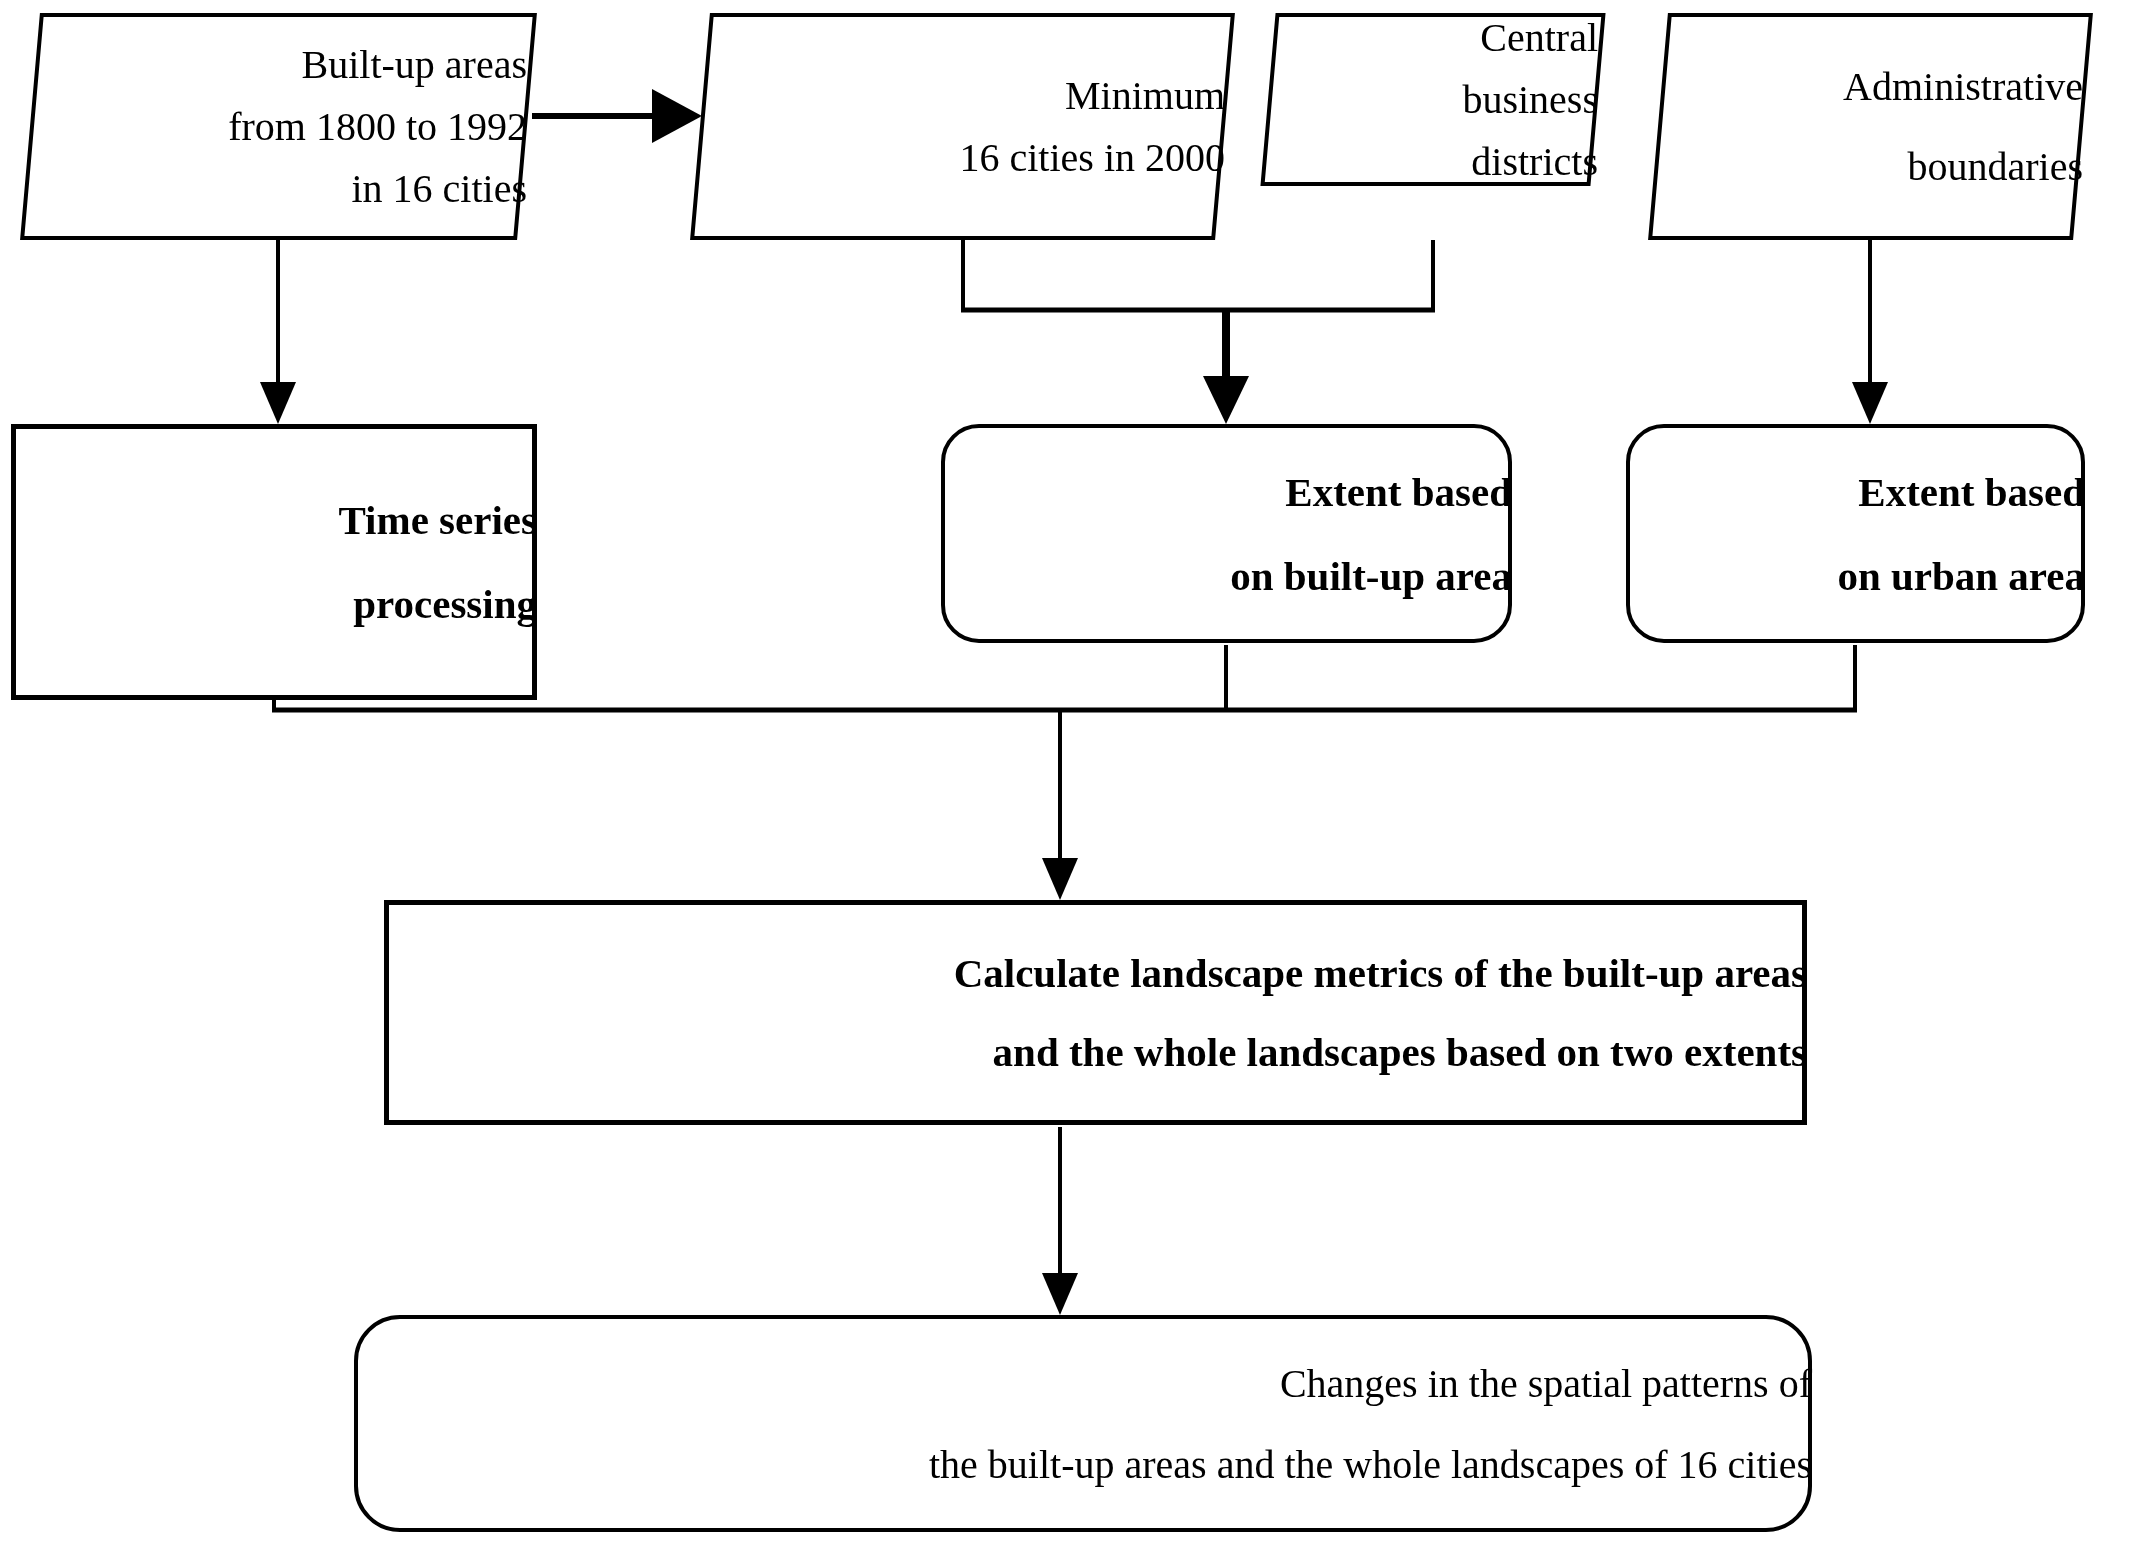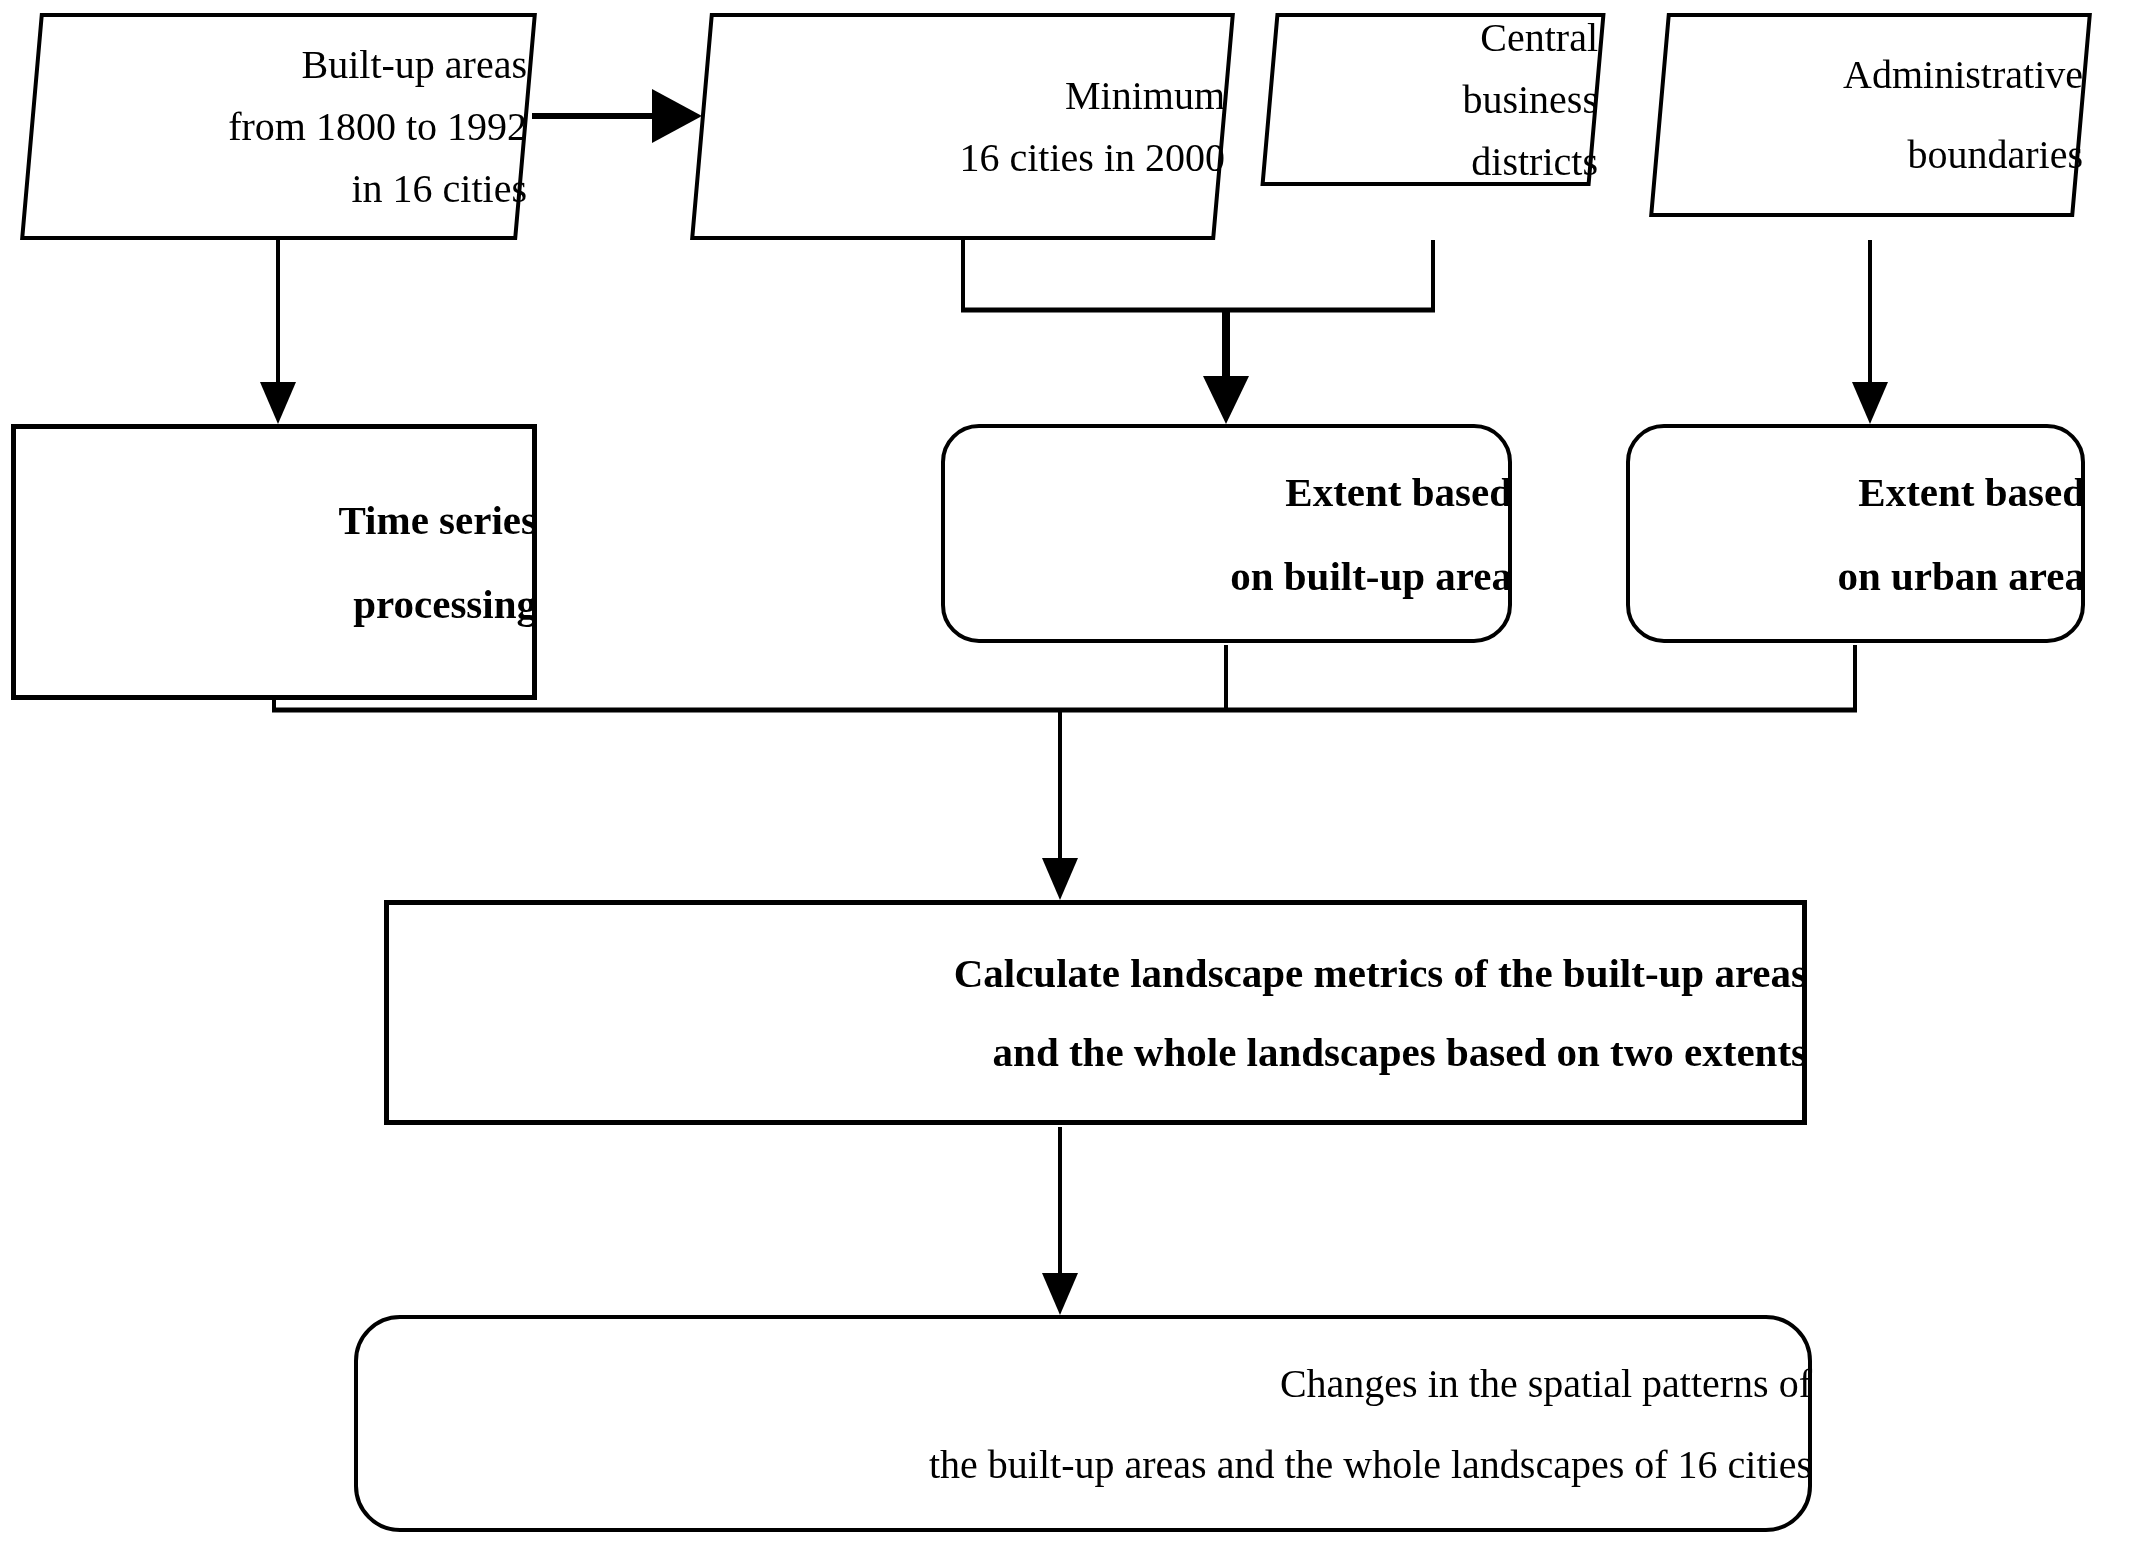--- a/index.html
+++ b/index.html
@@ -116,21 +116,21 @@
 
   <div class="node" style="left:1268px; top:13px; width:330px; height:173px;">
     <div class="shape skew"></div>
     <div class="label">
       <div>Central</div>
       <div>business</div>
       <div>districts</div>
     </div>
   </div>
 
-  <div class="node" style="left:1658px; top:13px; width:425px; height:204px;">
+  <div class="node" style="left:1658px; top:13px; width:425px; height:227px;">
     <div class="shape skew"></div>
     <div class="label" style="line-height:80px;">
       <div>Administrative</div>
       <div>boundaries</div>
     </div>
   </div>
 
   <div class="node" style="left:11px; top:424px; width:526px; height:276px;">
     <div class="shape thick"></div>
     <div class="label bold spaced">

